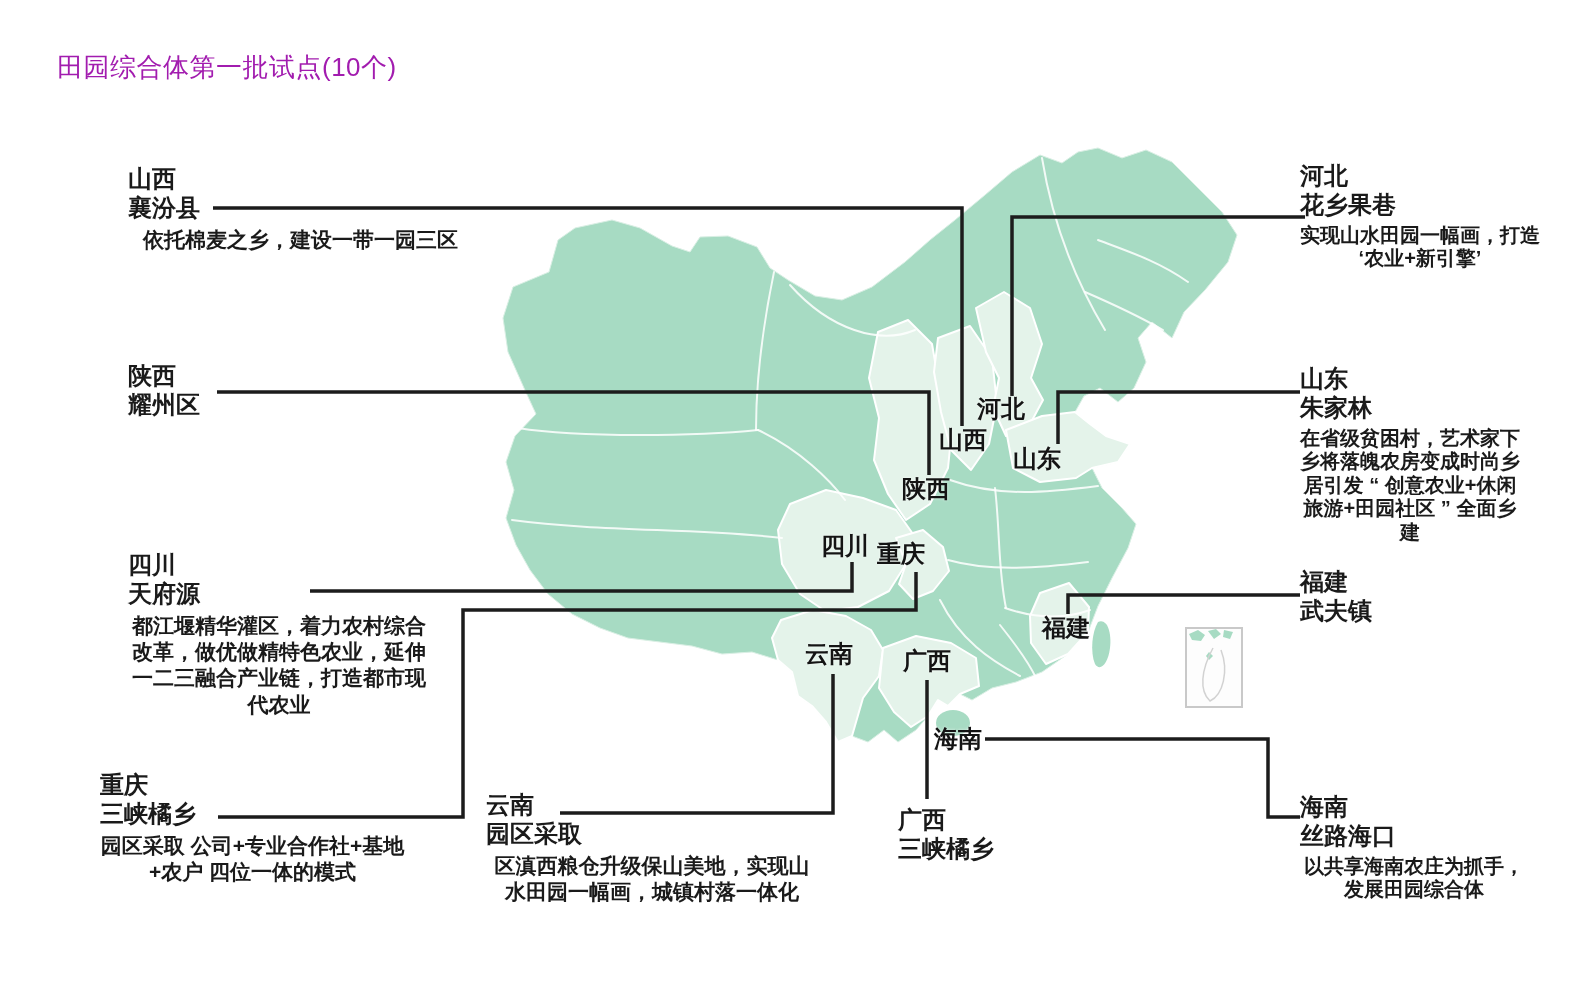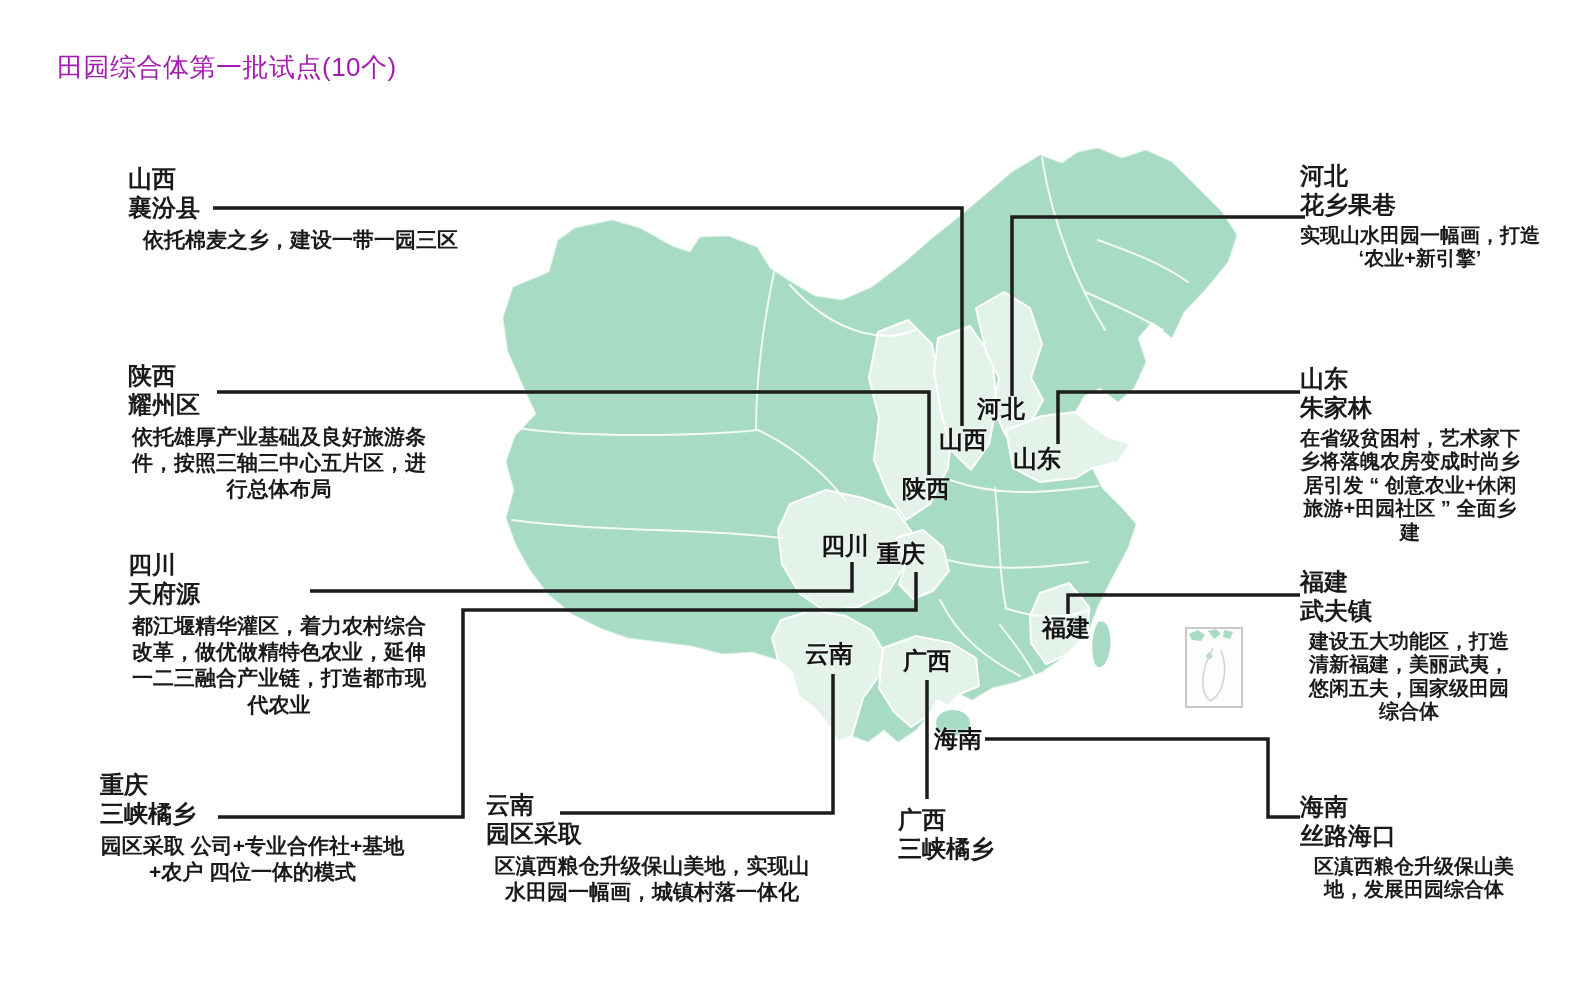--- a/index.html
+++ b/index.html
@@ -125,21 +125,20 @@
 
 <div class="ann ann0">
   <div class="t"><span>山西</span><br>
   <span>襄汾县</span></div>
   <div class="d">依托棉麦之乡，建设一带一园三区</div>
 </div>
 
 <div class="ann ann1">
   <div class="t"><span>陕西</span><br>
   <span>耀州区</span></div>
-  <div class="d">依托雄厚产业基础及良好旅游条件，按照三轴三中心五片区，进行总体布局</div>
 </div>
 
 <div class="ann ann2">
   <div class="t"><span>四川</span><br>
   <span>天府源</span></div>
   <div class="d">都江堰精华灌区，着力农村综合改革，做优做精特色农业，延伸一二三融合产业链，打造都市现代农业</div>
 </div>
 
 <div class="ann ann3">
   <div class="t"><span>重庆</span><br>
@@ -166,20 +165,19 @@
 
 <div class="ann ann7 ann-right">
   <div class="t"><span>山东</span><br>
   <span>朱家林</span></div>
   <div class="d">在省级贫困村，艺术家下乡将落魄农房变成时尚乡居引发 “ 创意农业+休闲旅游+田园社区 ” 全面乡建</div>
 </div>
 
 <div class="ann ann8 ann-right">
   <div class="t"><span>福建</span><br>
   <span>武夫镇</span></div>
-  <div class="d">建设五大功能区，打造清新福建，美丽武夷，悠闲五夫，国家级田园综合体</div>
 </div>
 
 <div class="ann ann9 ann-right">
   <div class="t"><span>海南</span><br>
   <span>丝路海口</span></div>
-  <div class="d">区滇西粮仓升级保山美地，发展田园综合体</div>
+  <div class="d">以共享海南农庄为抓手，发展田园综合体</div>
 </div>
 
 </body></html>

